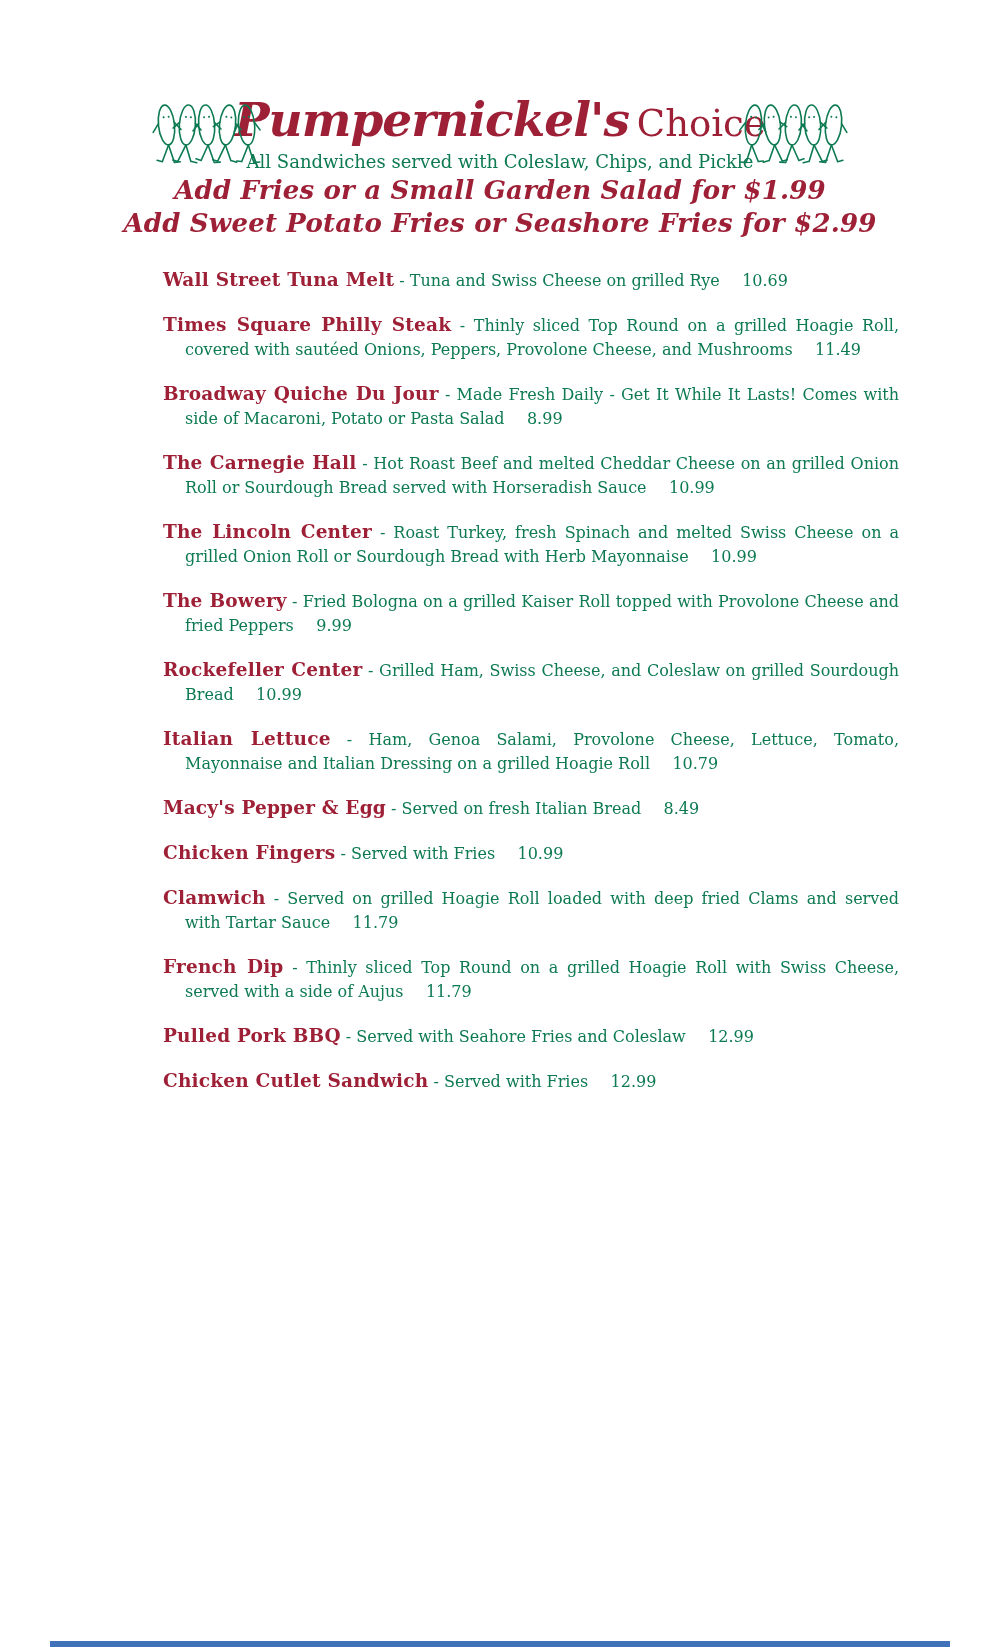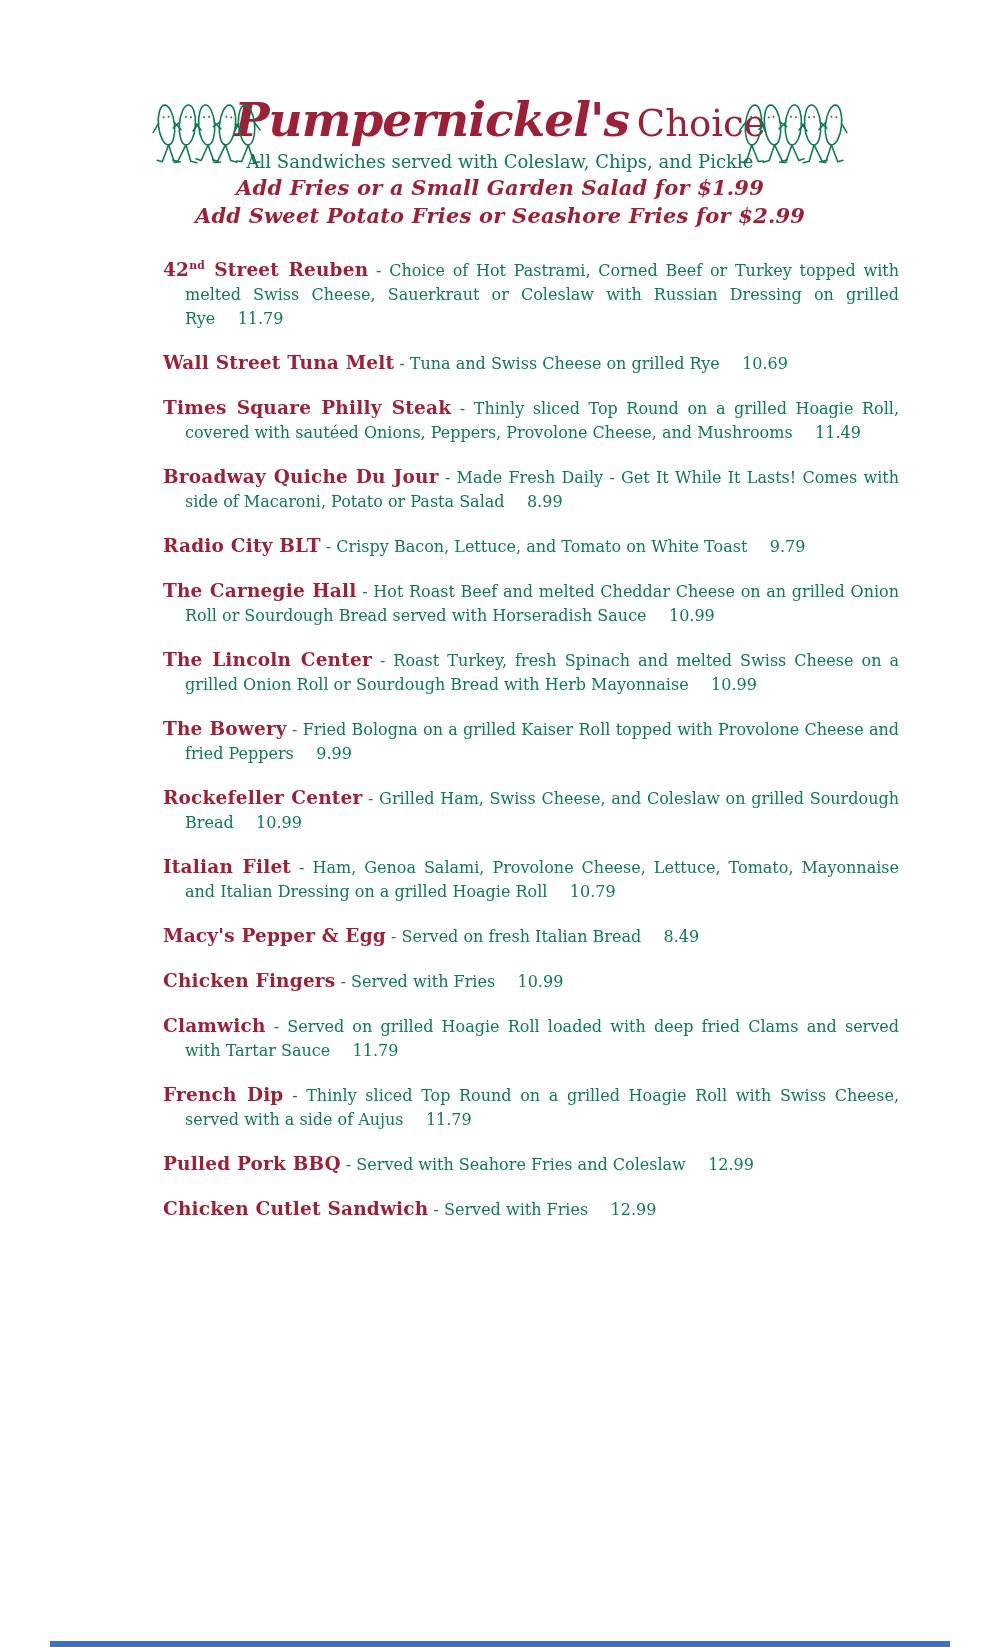--- a/index.html
+++ b/index.html
@@ -54,21 +54,21 @@
   .subtitle{
     margin:7px 0 2px;
     color:var(--green);
     font-size:18px;
   }
   .addon{
     margin:3px 8px;
     color:var(--red);
     font-weight:bold;
     font-style:italic;
-    font-size:21px;
+    font-size:26px;
     letter-spacing:.2px;
   }
   
   .items{
     margin:30px 0 0 113px;
     width:736px;
   }
   .item{
     margin:0 0 20px 0;
     padding-left:22px;
@@ -205,30 +205,28 @@
     </div>
 
     <h1 class="title"><span class="script">Pumpernickel's</span><span class="choice">Choice</span></h1>
 
     <p class="subtitle">All Sandwiches served with Coleslaw, Chips, and Pickle</p>
     <p class="addon">Add Fries or a Small Garden Salad for $1.99</p>
     <p class="addon">Add Sweet Potato Fries or Seashore Fries for $2.99</p>
   </header>
 
   <main class="items" id="menu-items">
-      <p class="item"><span class="item-name"><span>42</span><sup>nd</sup><span> Street Reuben</span></span><span class="item-desc"> - Choice of Hot Pastrami, Corned Beef or Turkey topped with melted Swiss Cheese, Sauerkraut or Coleslaw with Russian Dressing on grilled Rye</span><span class="item-price">11.79</span></p>
       <p class="item"><span class="item-name"><span>Wall Street Tuna Melt</span></span><span class="item-desc"> - Tuna and Swiss Cheese on grilled Rye</span><span class="item-price">10.69</span></p>
       <p class="item"><span class="item-name"><span>Times Square Philly Steak</span></span><span class="item-desc"> - Thinly sliced Top Round on a grilled Hoagie Roll, covered with sautéed Onions, Peppers, Provolone Cheese, and Mushrooms</span><span class="item-price">11.49</span></p>
       <p class="item"><span class="item-name"><span>Broadway Quiche Du Jour</span></span><span class="item-desc"> - Made Fresh Daily - Get It While It Lasts! Comes with side of Macaroni, Potato or Pasta Salad</span><span class="item-price">8.99</span></p>
-      <p class="item"><span class="item-name"><span>Radio City BLT</span></span><span class="item-desc"> - Crispy Bacon, Lettuce, and Tomato on White Toast</span><span class="item-price">9.79</span></p>
       <p class="item"><span class="item-name"><span>The Carnegie Hall</span></span><span class="item-desc"> - Hot Roast Beef and melted Cheddar Cheese on an grilled Onion Roll or Sourdough Bread served with Horseradish Sauce</span><span class="item-price">10.99</span></p>
       <p class="item"><span class="item-name"><span>The Lincoln Center</span></span><span class="item-desc"> - Roast Turkey, fresh Spinach and melted Swiss Cheese on a grilled Onion Roll or Sourdough Bread with Herb Mayonnaise</span><span class="item-price">10.99</span></p>
       <p class="item"><span class="item-name"><span>The Bowery</span></span><span class="item-desc"> - Fried Bologna on a grilled Kaiser Roll topped with Provolone Cheese and fried Peppers</span><span class="item-price">9.99</span></p>
       <p class="item"><span class="item-name"><span>Rockefeller Center</span></span><span class="item-desc"> - Grilled Ham, Swiss Cheese, and Coleslaw on grilled Sourdough Bread</span><span class="item-price">10.99</span></p>
-      <p class="item"><span class="item-name"><span>Italian Filet</span></span><span class="item-desc"> - Ham, Genoa Salami, Provolone Cheese, Lettuce, Tomato, Mayonnaise and Italian Dressing on a grilled Hoagie Roll</span><span class="item-price">10.79</span></p>
+      <p class="item"><span class="item-name"><span>Italian Lettuce</span></span><span class="item-desc"> - Ham, Genoa Salami, Provolone Cheese, Lettuce, Tomato, Mayonnaise and Italian Dressing on a grilled Hoagie Roll</span><span class="item-price">10.79</span></p>
       <p class="item"><span class="item-name"><span>Macy's Pepper &amp; Egg</span></span><span class="item-desc"> - Served on fresh Italian Bread</span><span class="item-price">8.49</span></p>
       <p class="item"><span class="item-name"><span>Chicken Fingers</span></span><span class="item-desc"> - Served with Fries</span><span class="item-price">10.99</span></p>
       <p class="item"><span class="item-name"><span>Clamwich</span></span><span class="item-desc"> - Served on grilled Hoagie Roll loaded with deep fried Clams and served with Tartar Sauce</span><span class="item-price">11.79</span></p>
       <p class="item"><span class="item-name"><span>French Dip</span></span><span class="item-desc"> - Thinly sliced Top Round on a grilled Hoagie Roll with Swiss Cheese, served with a side of Aujus</span><span class="item-price">11.79</span></p>
       <p class="item"><span class="item-name"><span>Pulled Pork BBQ</span></span><span class="item-desc"> - Served with Seahore Fries and Coleslaw</span><span class="item-price">12.99</span></p>
       <p class="item"><span class="item-name"><span>Chicken Cutlet Sandwich</span></span><span class="item-desc"> - Served with Fries</span><span class="item-price">12.99</span></p>
     </main>
 
   <div class="bottom-line"></div>
 </div>

